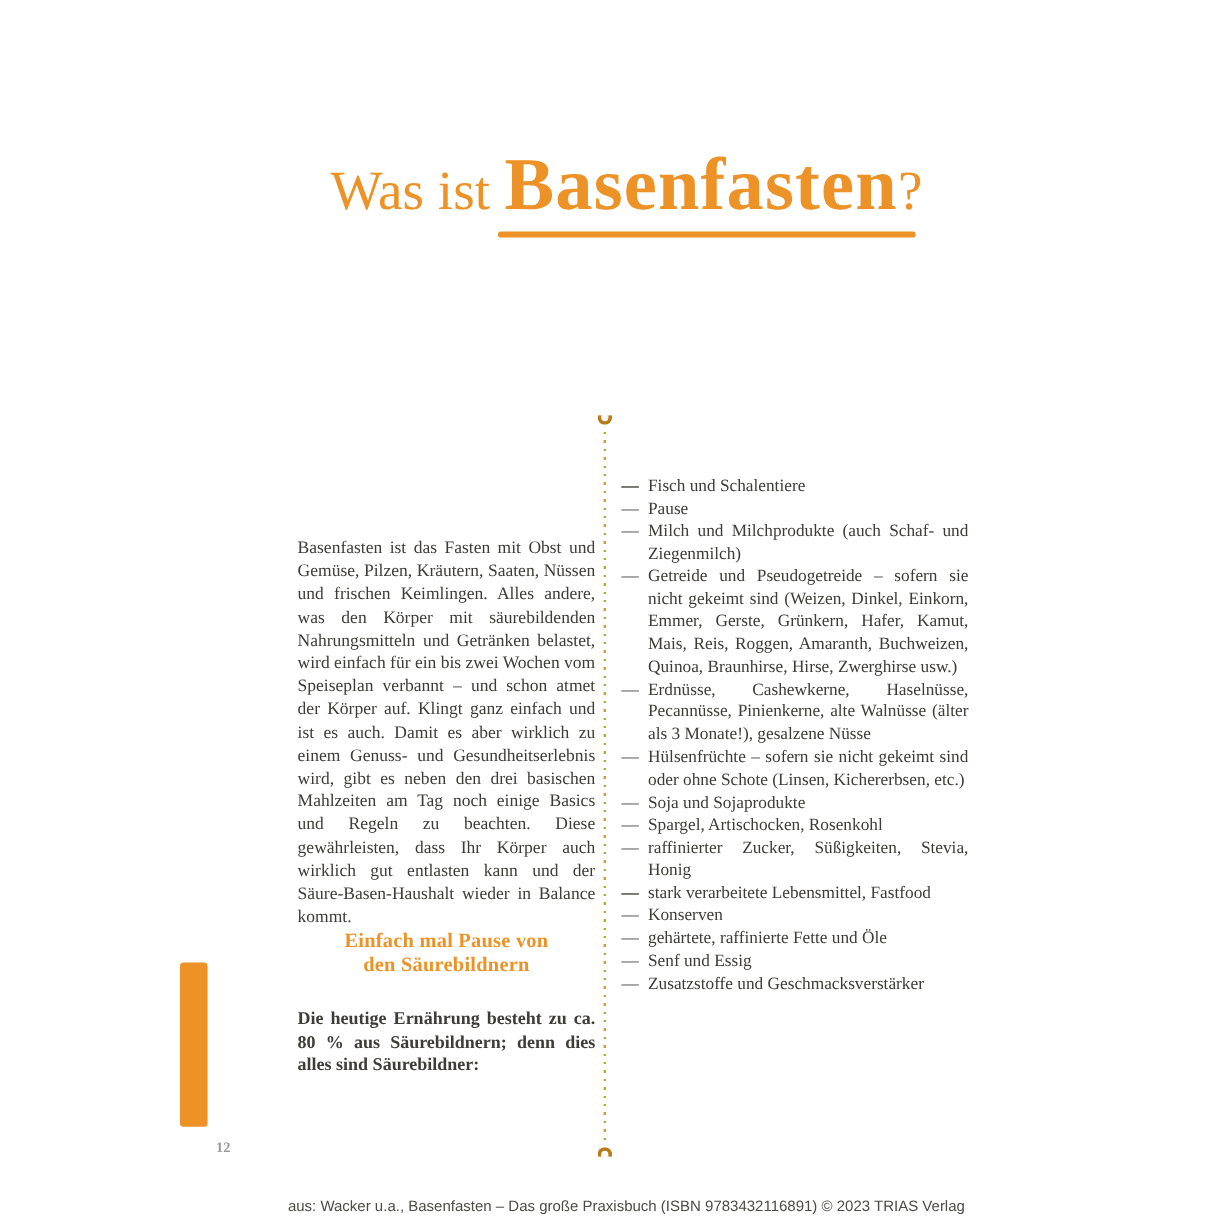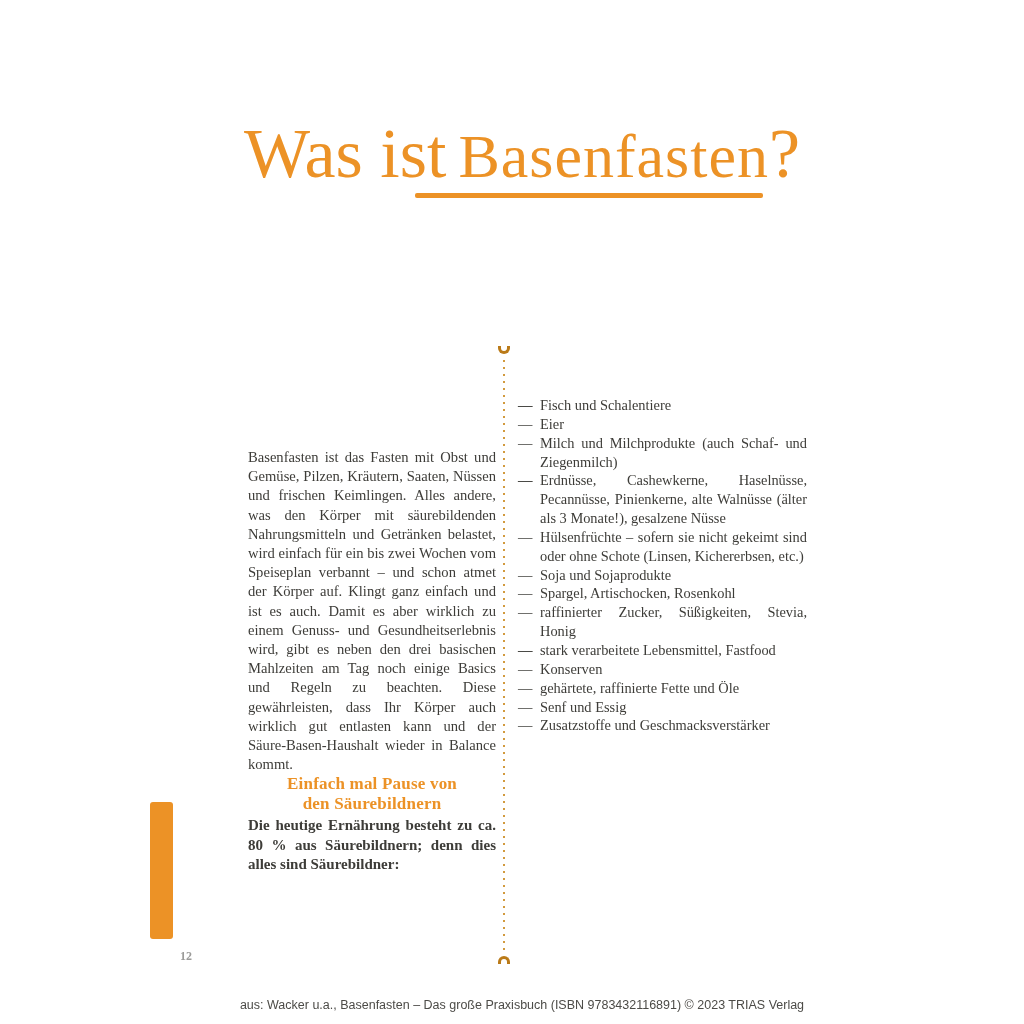--- a/index.html
+++ b/index.html
@@ -24,25 +24,25 @@
   .title{
     position:absolute;top:112px;left:20px;width:1004px;
     text-align:center;
     color:var(--accent);
     line-height:84px;
     white-space:nowrap;
   }
   .t-light{
     font-family:"Liberation Serif", serif;
     font-weight:400;
-    font-size:70px;
+    font-size:46px;
   }
   .t-bold{
     font-family:"Liberation Serif", serif;
-    font-weight:400;
+    font-weight:700;
     font-size:62px;
     letter-spacing:1px;
     margin-left:12px;
   }
   .title-underline{
     position:absolute;left:415px;top:193px;width:348px;height:5px;
     background:var(--accent);
     border-radius:2px;
   }
   
@@ -72,21 +72,21 @@
   }
   .subheading{
     font-size:17px;line-height:19.5px;
     font-weight:700;
     text-align:center;
     color:var(--accent);
     white-space:pre-line;
     letter-spacing:0.2px;
   }
   .lead{
-    margin-top:3px;
+    margin-top:27px;
     font-size:15px;line-height:19.2px;
     font-weight:700;
     text-align:justify;
     color:var(--text);
   }
   
   .right-col{
     position:absolute;left:518px;top:396px;width:289px;
   }
   .food-list{list-style:none;}
@@ -151,28 +151,29 @@
 
     <li class="food-item">
         <span class="marker">—</span>
       </li>
         <li class="food-item">
         <span class="marker">—</span>
         <span class="item-text">Fisch und Schalentiere</span>
       </li>
         <li class="food-item">
         <span class="marker">—</span>
-        <span class="item-text">Eier</span>
+        <span class="item-text">Pause</span>
       </li>
         <li class="food-item">
         <span class="marker">—</span>
         <span class="item-text">Milch und Milchprodukte (auch Schaf- und Ziegenmilch)</span>
       </li>
         <li class="food-item">
         <span class="marker">—</span>
+        <span class="item-text">Getreide und Pseudogetreide – sofern sie nicht gekeimt sind (Weizen, Dinkel, Einkorn, Emmer, Gerste, Grünkern, Hafer, Kamut, Mais, Reis, Roggen, Amaranth, Buchweizen, Quinoa, Braunhirse, Hirse, Zwerghirse usw.)</span>
       </li>
         <li class="food-item">
         <span class="marker">—</span>
         <span class="item-text">Erdnüsse, Cashewkerne, Haselnüsse, Pecannüsse, Pinienkerne, alte Walnüsse (älter als 3 Monate!), gesalzene Nüsse</span>
       </li>
         <li class="food-item">
         <span class="marker">—</span>
         <span class="item-text">Hülsenfrüchte – sofern sie nicht gekeimt sind oder ohne Schote (Linsen, Kichererbsen, etc.)</span>
       </li>
         <li class="food-item">

